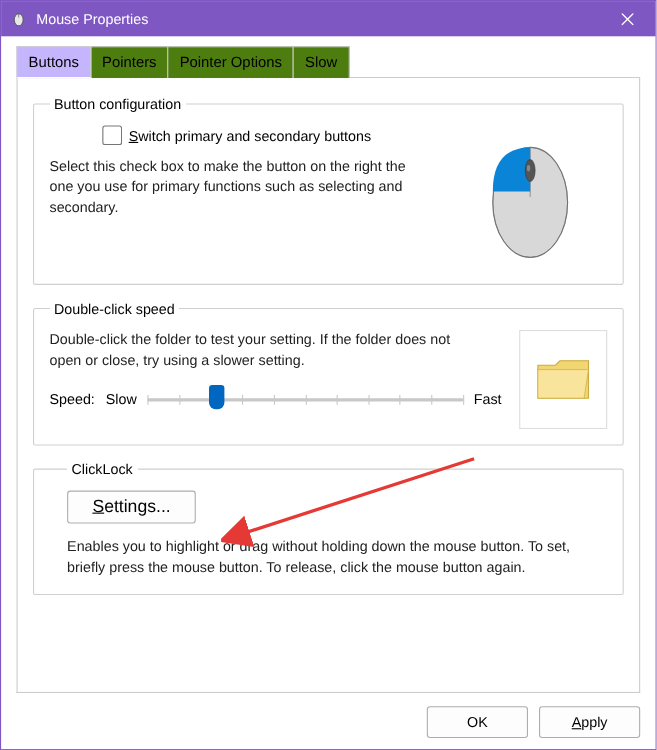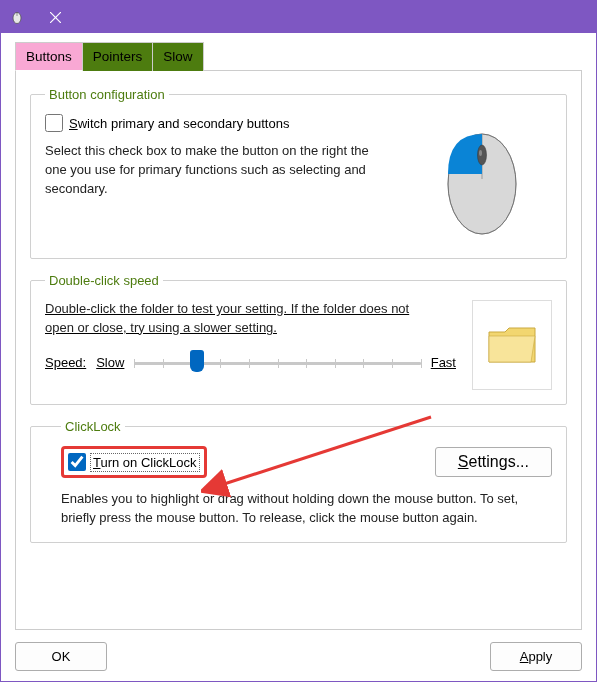--- a/index.html
+++ b/index.html
@@ -60,21 +60,21 @@
       border: 1px solid #ccc;
       border-bottom: none;
       background: #4d7c0f;
       margin-right: -1px;
       cursor: pointer;
       font-size: 13.5px;
       position: relative;
       top: 1px;
     }
     .tab.active {
-      background: #f9a8d4;
+      background: #c4b5fd;
       border-bottom: 1px solid #fff;
       z-index: 2;
     }
 
     .tab-body {
       border: 1px solid #ccc;
       border-top: none;
       padding: 16px 14px 14px 14px;
       flex: 1;
       background: #fff;
@@ -83,56 +83,56 @@
     fieldset {
       border: 1px solid #d0d0d0;
       border-radius: 2px;
       padding: 12px 14px 14px 14px;
       margin-bottom: 14px;
       position: relative;
     }
     legend {
       padding: 0 4px;
       font-size: 13px;
-      color: #4d7c0f;
+      color: #000000;
     }
 
     .btn-config-row {
       display: flex;
       gap: 12px;
     }
     .btn-config-left { flex: 1; }
     .btn-config-right {
       width: 140px;
       height: 130px;
       display: flex; align-items: center; justify-content: center;
       background: #fff;
     }
 
     .checkbox-row {
       display: flex;
       align-items: center;
       gap: 6px;
       margin-bottom: 10px;
+      margin-left: 48px;
     }
     .checkbox-row input[type=checkbox] {
       width: 18px; height: 18px;
       accent-color: #0067c0;
       cursor: pointer;
     }
     .desc {
       line-height: 1.45;
       color: #222;
       max-width: 330px;
     }
 
     .dblclick-body {
       display: flex;
       gap: 16px;
-      text-decoration: underline;
     }
     .dblclick-left { flex: 1; }
     .dblclick-right {
       width: 80px; height: 90px;
       border: 1px solid #ddd;
       display: flex; align-items: center; justify-content: center;
       align-self: center;
     }
 
     .speed-row {
@@ -194,21 +194,21 @@
       background: #fdfdfd;
       border: 1px solid #adadad;
       border-radius: 3px;
       cursor: pointer;
       font-size: 16px;
       font-family: inherit;
     }
 
     .footer-btns {
       display: flex;
-      justify-content: space-between;
+      justify-content: flex-end;
       gap: 10px;
       padding-top: 12px;
     }
     .footer-btns button {
       min-width: 92px;
       padding: 6px 10px;
       background: #fdfdfd;
       border: 1px solid #adadad;
       border-radius: 3px;
       cursor: pointer;
@@ -227,32 +227,34 @@
 <body>
 
 <div class="window">
   <div class="titlebar">
     <span class="title-icon">
       <svg width="14" height="14" viewBox="0 0 14 14">
         <ellipse cx="7" cy="8" rx="4" ry="5.5" fill="#e8e8e8" stroke="#555" stroke-width="0.8"></ellipse>
         <path d="M7 2 L7 6" stroke="#555" stroke-width="0.6"></path>
       </svg>
     </span>
+    <span class="title-text">Mouse Properties</span>
     <div class="close-btn">
       <svg width="11" height="11" viewBox="0 0 11 11">
         <line x1="0" y1="0" x2="11" y2="11" stroke-width="1.2"></line>
         <line x1="11" y1="0" x2="0" y2="11" stroke-width="1.2"></line>
       </svg>
     </div>
   </div>
 
   <div class="content">
     <div class="tabs">
       <div class="tab active">Buttons</div>
       <div class="tab">Pointers</div>
+      <div class="tab">Pointer Options</div>
       <div class="tab">Slow</div>
     </div>
 
     <div class="tab-body" style="position:relative;">
 
       <fieldset>
         <legend>Button configuration</legend>
         <div class="btn-config-row">
           <div class="btn-config-left">
             <label class="checkbox-row">
@@ -305,24 +307,20 @@
               <path d="M4 10 L20 10 L24 6 L50 6 L50 40 L4 40 Z" fill="#f2d670" stroke="#caa93f" stroke-width="1"></path>
               <path d="M4 14 L50 14 L46 40 L4 40 Z" fill="#f8e49a" stroke="#caa93f" stroke-width="0.6"></path>
             </svg>
           </div>
         </div>
       </fieldset>
 
       <fieldset style="position:relative;padding-left:30px;">
         <legend>ClickLock</legend>
         <div class="clicklock-top">
-          <span class="highlight-box">
-            <input type="checkbox" checked="" style="width: 18px; height: 18px; accent-color: rgb(0, 103, 192); cursor: pointer;">
-            <span class="dotted-focus"><span class="under">T</span><span>urn on ClickLock</span></span>
-          </span>
           <button class="settings-btn"><span class="under">S</span><span>ettings...</span></button>
         </div>
         <div class="desc" style="max-width:500px;">Enables you to highlight or drag without holding down the mouse button. To set, briefly press the mouse button. To release, click the mouse button again.</div>
       </fieldset>
 
       <svg class="arrow-overlay" style="left:185px; top:340px;" width="240" height="90">
         <defs>
           <marker id="ah" markerWidth="12" markerHeight="12" refX="2" refY="5" orient="auto">
             <path d="M0,0 L10,5 L0,10 Z" fill="#e53935"></path>
           </marker>

